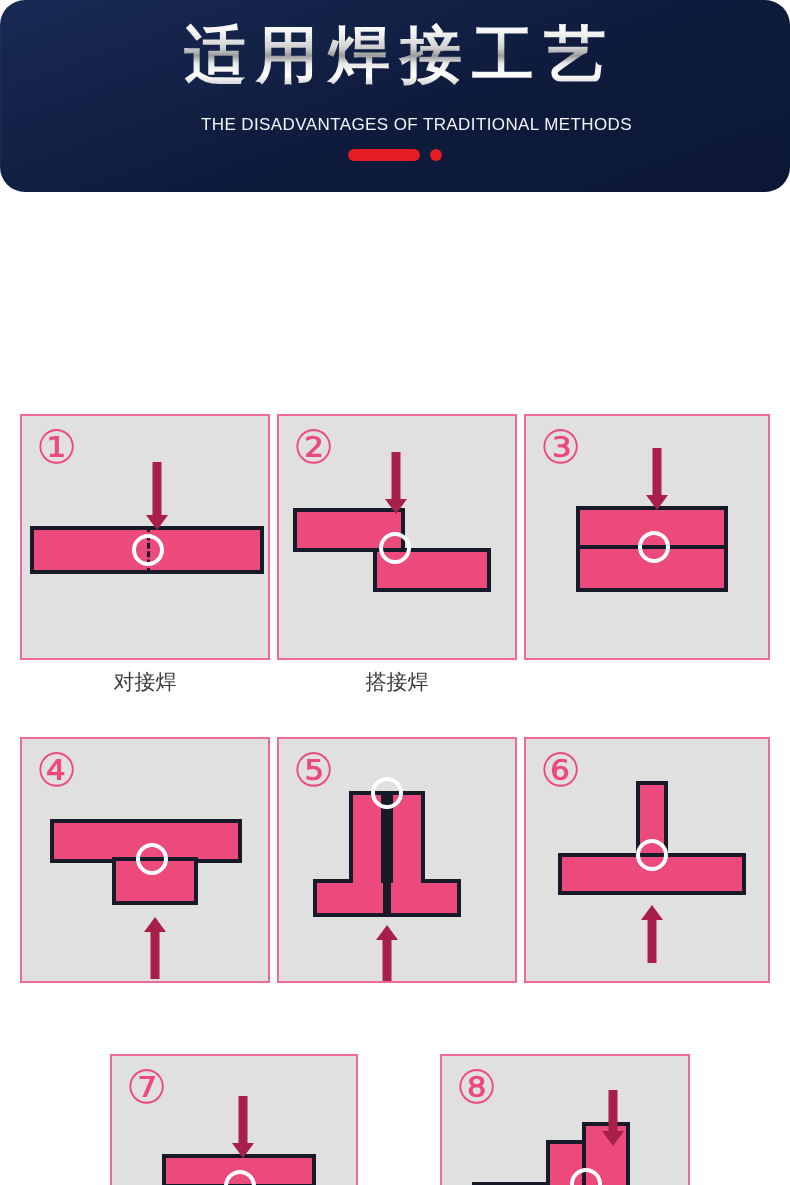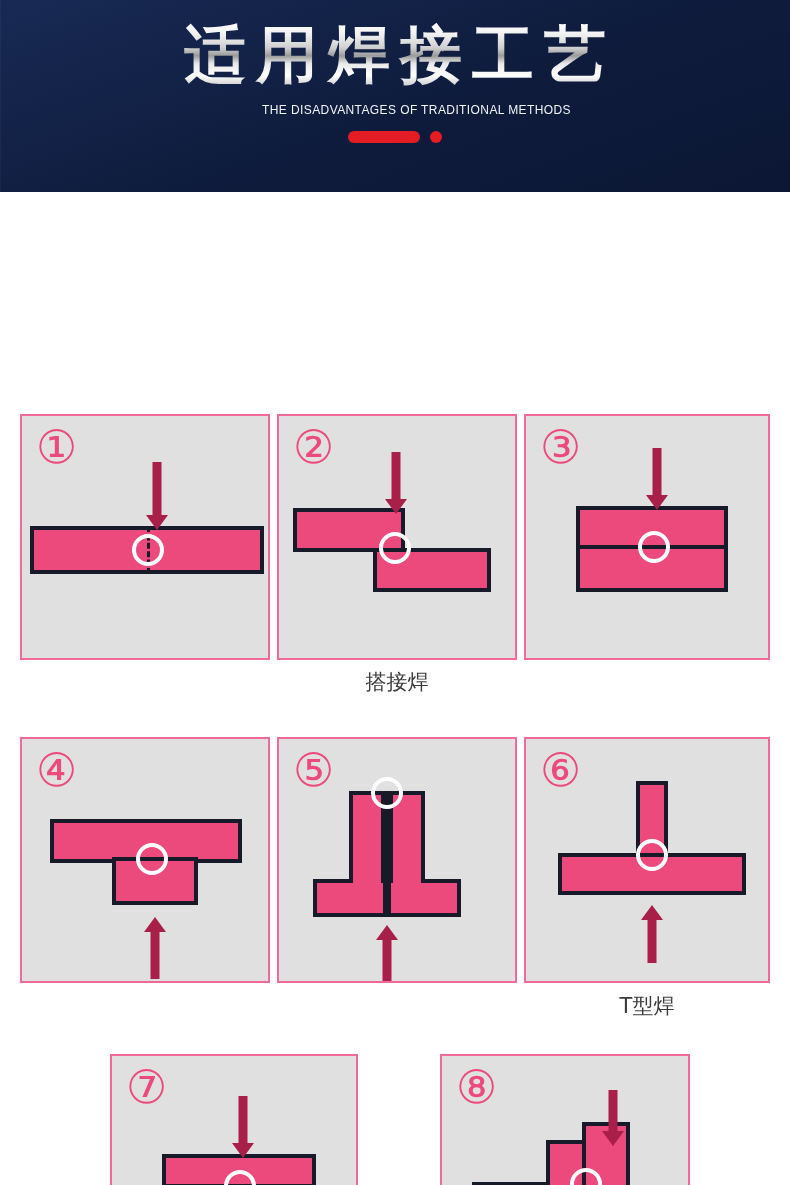--- a/index.html
+++ b/index.html
@@ -13,20 +13,21 @@
   
   .header {
     position: relative;
     width: 790px;
     height: 192px;
     background: #122043;
     background-image:
       linear-gradient(90deg, rgba(255,255,255,0.035) 0 1px, transparent 1px 46px),
       linear-gradient(160deg, #182a54 0%, #0e1b3c 55%, #0b1733 100%);
     overflow: hidden;
+    border-radius: 25px;
   }
   .header-inner {
     position: absolute;
     left: 0; right: 0; top: 0;
     text-align: center;
   }
   .title-cn {
     margin-top: 22px;
     font-size: 62px;
     line-height: 1.05;
@@ -36,22 +37,22 @@
     background: linear-gradient(180deg,
         #ffffff 0%, #f2f2f2 18%, #cfcfcf 40%,
         #9a9a9a 52%, #e8e8e8 64%, #ffffff 82%, #c8c8c8 100%);
     -webkit-background-clip: text;
     background-clip: text;
     color: transparent;
     -webkit-text-fill-color: transparent;
     font-family: "DejaVu Sans", "Liberation Sans", sans-serif;
   }
   .title-en {
-    margin-top: 16px;
-    font-size: 12px;
+    margin-top: 28px;
+    font-size: 17px;
     letter-spacing: 0.4px;
     color: #f2f4f8;
     font-family: "Liberation Sans", sans-serif;
     padding-left: 43px;
   }
   .accent-row {
     margin-top: 14px;
     display: flex;
     justify-content: center;
     align-items: center;
@@ -144,20 +145,21 @@
       <div class="num">①</div>
       <div class="arrow down" style="left:124px; top:46px; width:22px; height:68px;">
         <div class="shaft" style="height:54px;"></div>
           <div class="head"></div>
       </div>
       <div class="plate" style="left:8px; top:110px; width:234px; height:48px;"></div>
       <div class="seam-dash" style="left:125px; top:110px; height:48px;"></div>
       <div class="weld" style="left:110px; top:118px; width:32px; height:32px;"></div>
     </div>
   </div>
+  <div class="label" style="left:20px; top:476px; width:250px;">对接焊</div>
 
   <div class="cell" style="left:277px; top:222px; width:240px; height:246px;">
     <div class="stage">
       <div class="num">②</div>
       <div class="arrow down" style="left:106px; top:36px; width:22px; height:62px;">
         <div class="shaft" style="height:48px;"></div>
           <div class="head"></div>
       </div>
       <div class="plate" style="left:14px; top:92px; width:112px; height:44px;"></div>
       <div class="plate" style="left:94px; top:132px; width:118px; height:44px;"></div>
@@ -214,21 +216,20 @@
       <div class="num">⑥</div>
       <div class="plate" style="left:110px; top:42px; width:32px; height:80px;"></div>
       <div class="plate" style="left:32px; top:114px; width:188px; height:42px;"></div>
       <div class="weld" style="left:110px; top:100px; width:32px; height:32px;"></div>
       <div class="arrow up" style="left:115px; top:166px; width:22px; height:58px;">
         <div class="shaft" style="height:44px;"></div>
           <div class="head"></div>
       </div>
     </div>
   </div>
-  <div class="label" style="left:524px; top:800px; width:246px;">T型焊</div>
 
   <div class="cell" style="left:110px; top:862px; width:248px; height:246px;">
     <div class="stage">
       <div class="num">⑦</div>
       <div class="arrow down" style="left:120px; top:40px; width:22px; height:62px;">
         <div class="shaft" style="height:48px;"></div>
           <div class="head"></div>
       </div>
       <div class="plate" style="left:50px; top:98px; width:154px; height:76px;"></div>
       <div class="seam-h" style="left:50px; top:128px; width:154px; height:4px;"></div>

